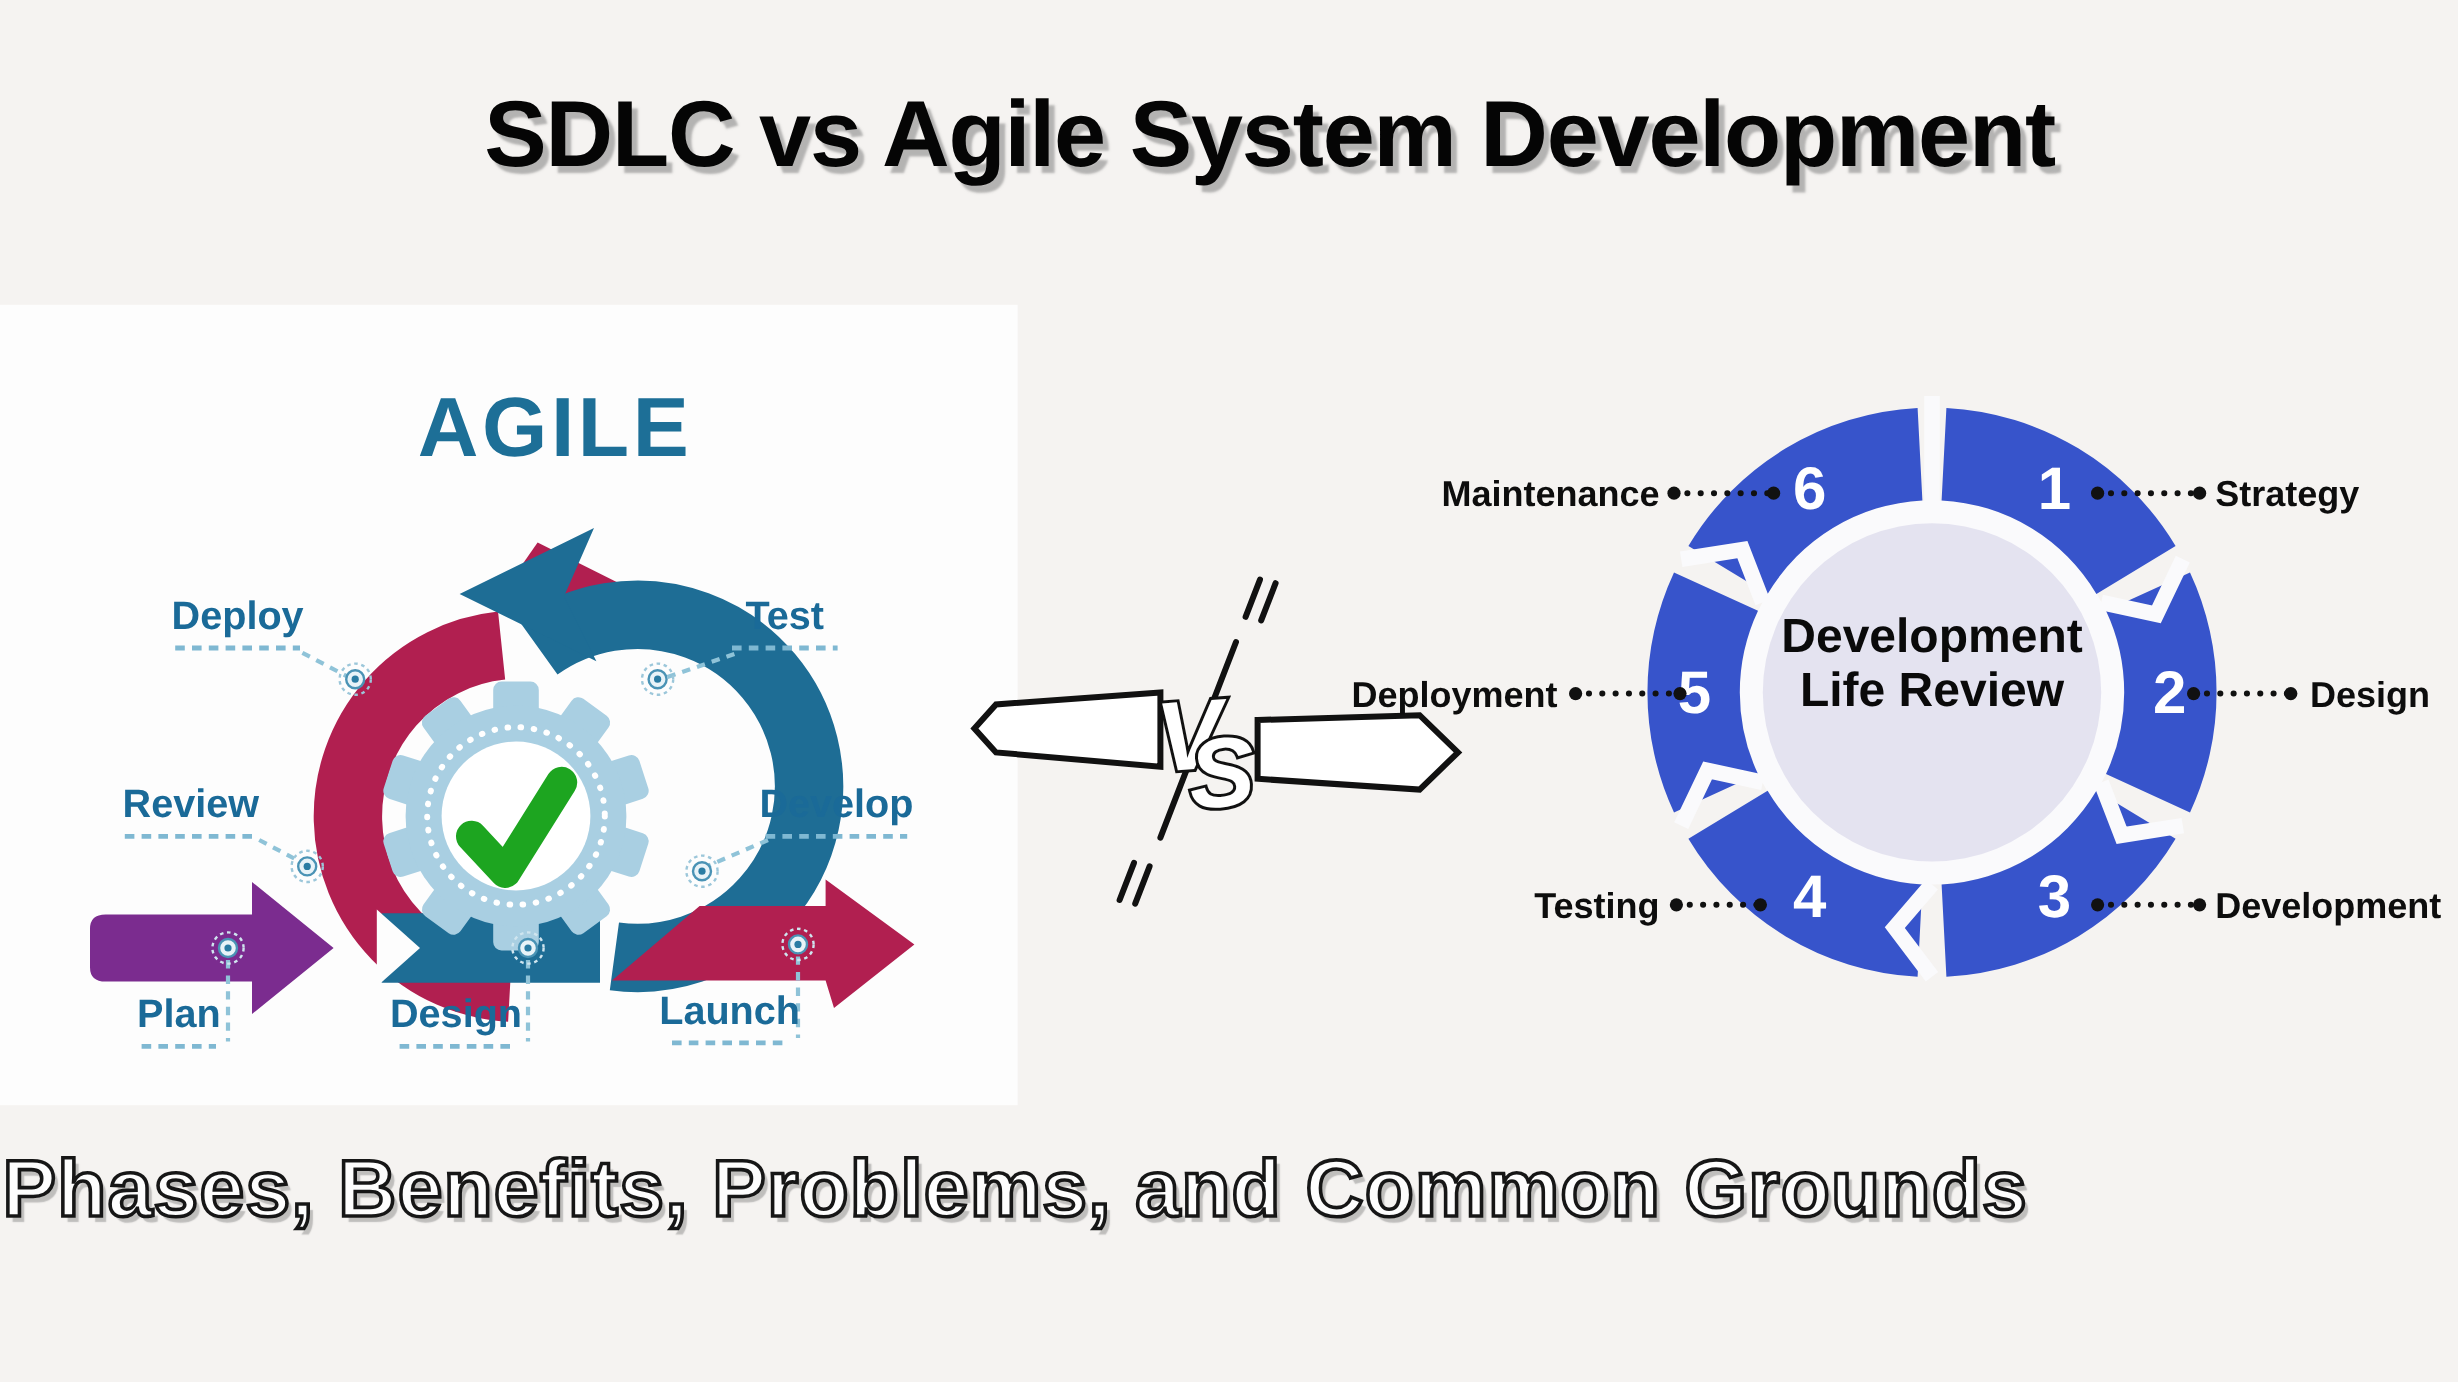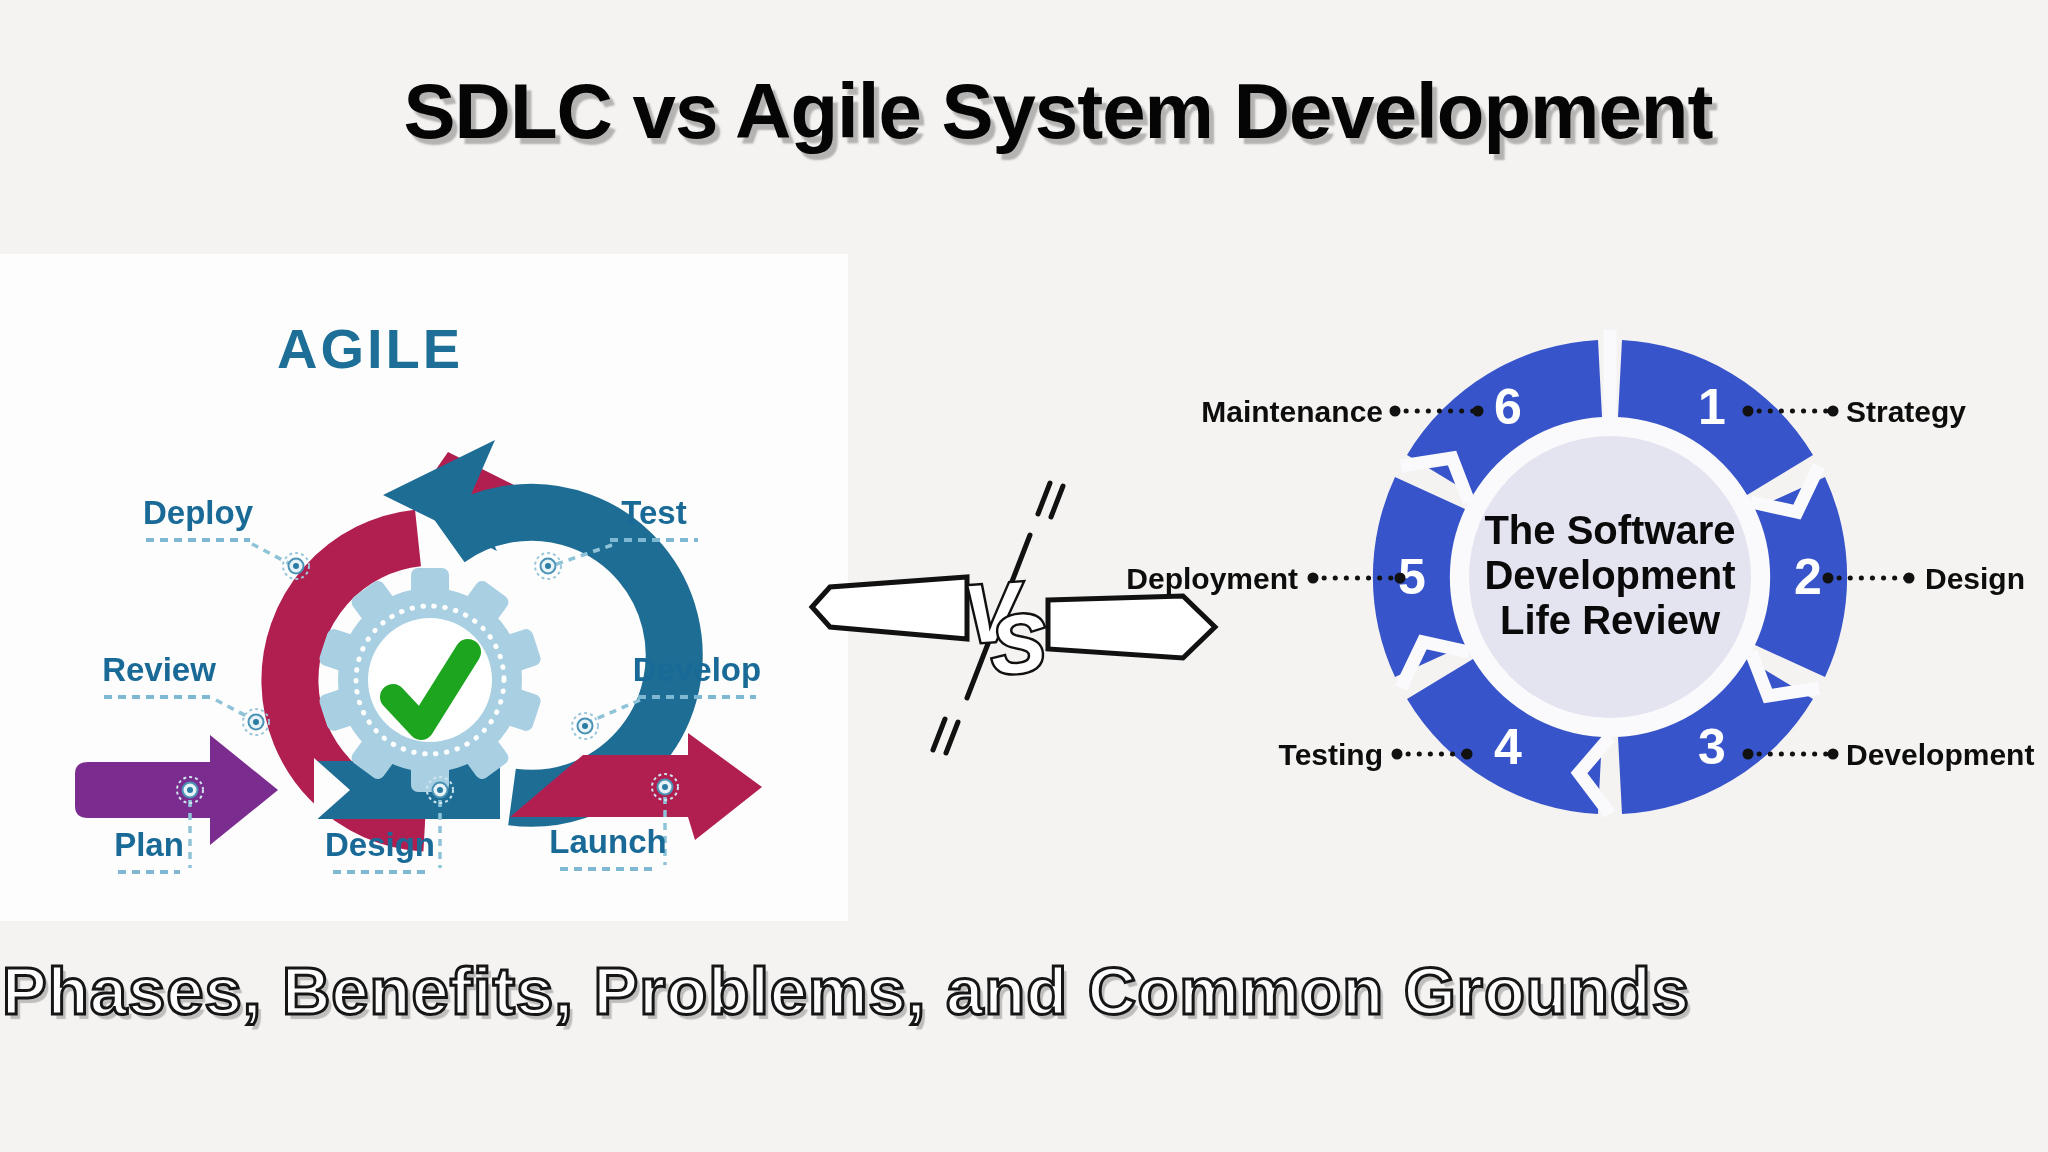--- a/index.html
+++ b/index.html
@@ -12,22 +12,22 @@
   #main-title{
     left:0;top:66px;width:2048px;text-align:center;
     font-size:78px;font-weight:800;letter-spacing:-1px;color:#050505;
     text-shadow:5px 6px 2px rgba(125,125,125,0.55);
     margin-left:34px;
   }
   #agile-panel{
     left:0;top:254px;width:848px;height:667px;background:#fdfdfd;
   }
   #agile-title{
-    left:277px;top:316px;width:300px;text-align:left;
-    font-size:56px;font-weight:700;letter-spacing:3px;color:#1d6f97;
+    left:277px;top:316px;width:300px;text-align:right;
+    font-size:70px;font-weight:700;letter-spacing:3px;color:#1d6f97;
   }
   #sdlc-center-text{
     left:1468px;top:508px;width:284px;text-align:center;
     font-size:40px;font-weight:700;line-height:1.13;color:#0a0a0a;
   }
   #subtitle{
     left:0;top:952px;width:1692px;text-align:center;
     font-size:67px;font-weight:700;letter-spacing:1px;color:#fdfdfd;
     -webkit-text-stroke:3px #161616;
     text-shadow:4px 5px 1px rgba(110,110,110,0.4);
@@ -225,18 +225,17 @@
     <text class="sdlc-label" text-anchor="end" x="1298" y="589">Deployment</text>
     <text class="sdlc-label" text-anchor="start" x="1925" y="589">Design</text>
     <text class="sdlc-label" text-anchor="end" x="1383" y="765">Testing</text>
     <text class="sdlc-label" text-anchor="start" x="1846" y="765">Development</text>
   </g>
 </svg>
 
 <div class="abs" id="agile-title">AGILE</div>
 
 <div class="abs" id="sdlc-center-text">
-  <div>The Software</div>
   <div>Development</div>
   <div>Life Review</div>
 </div>
 
 <div class="abs" id="subtitle">Phases, Benefits, Problems, and Common Grounds</div>
 
 </body></html>

